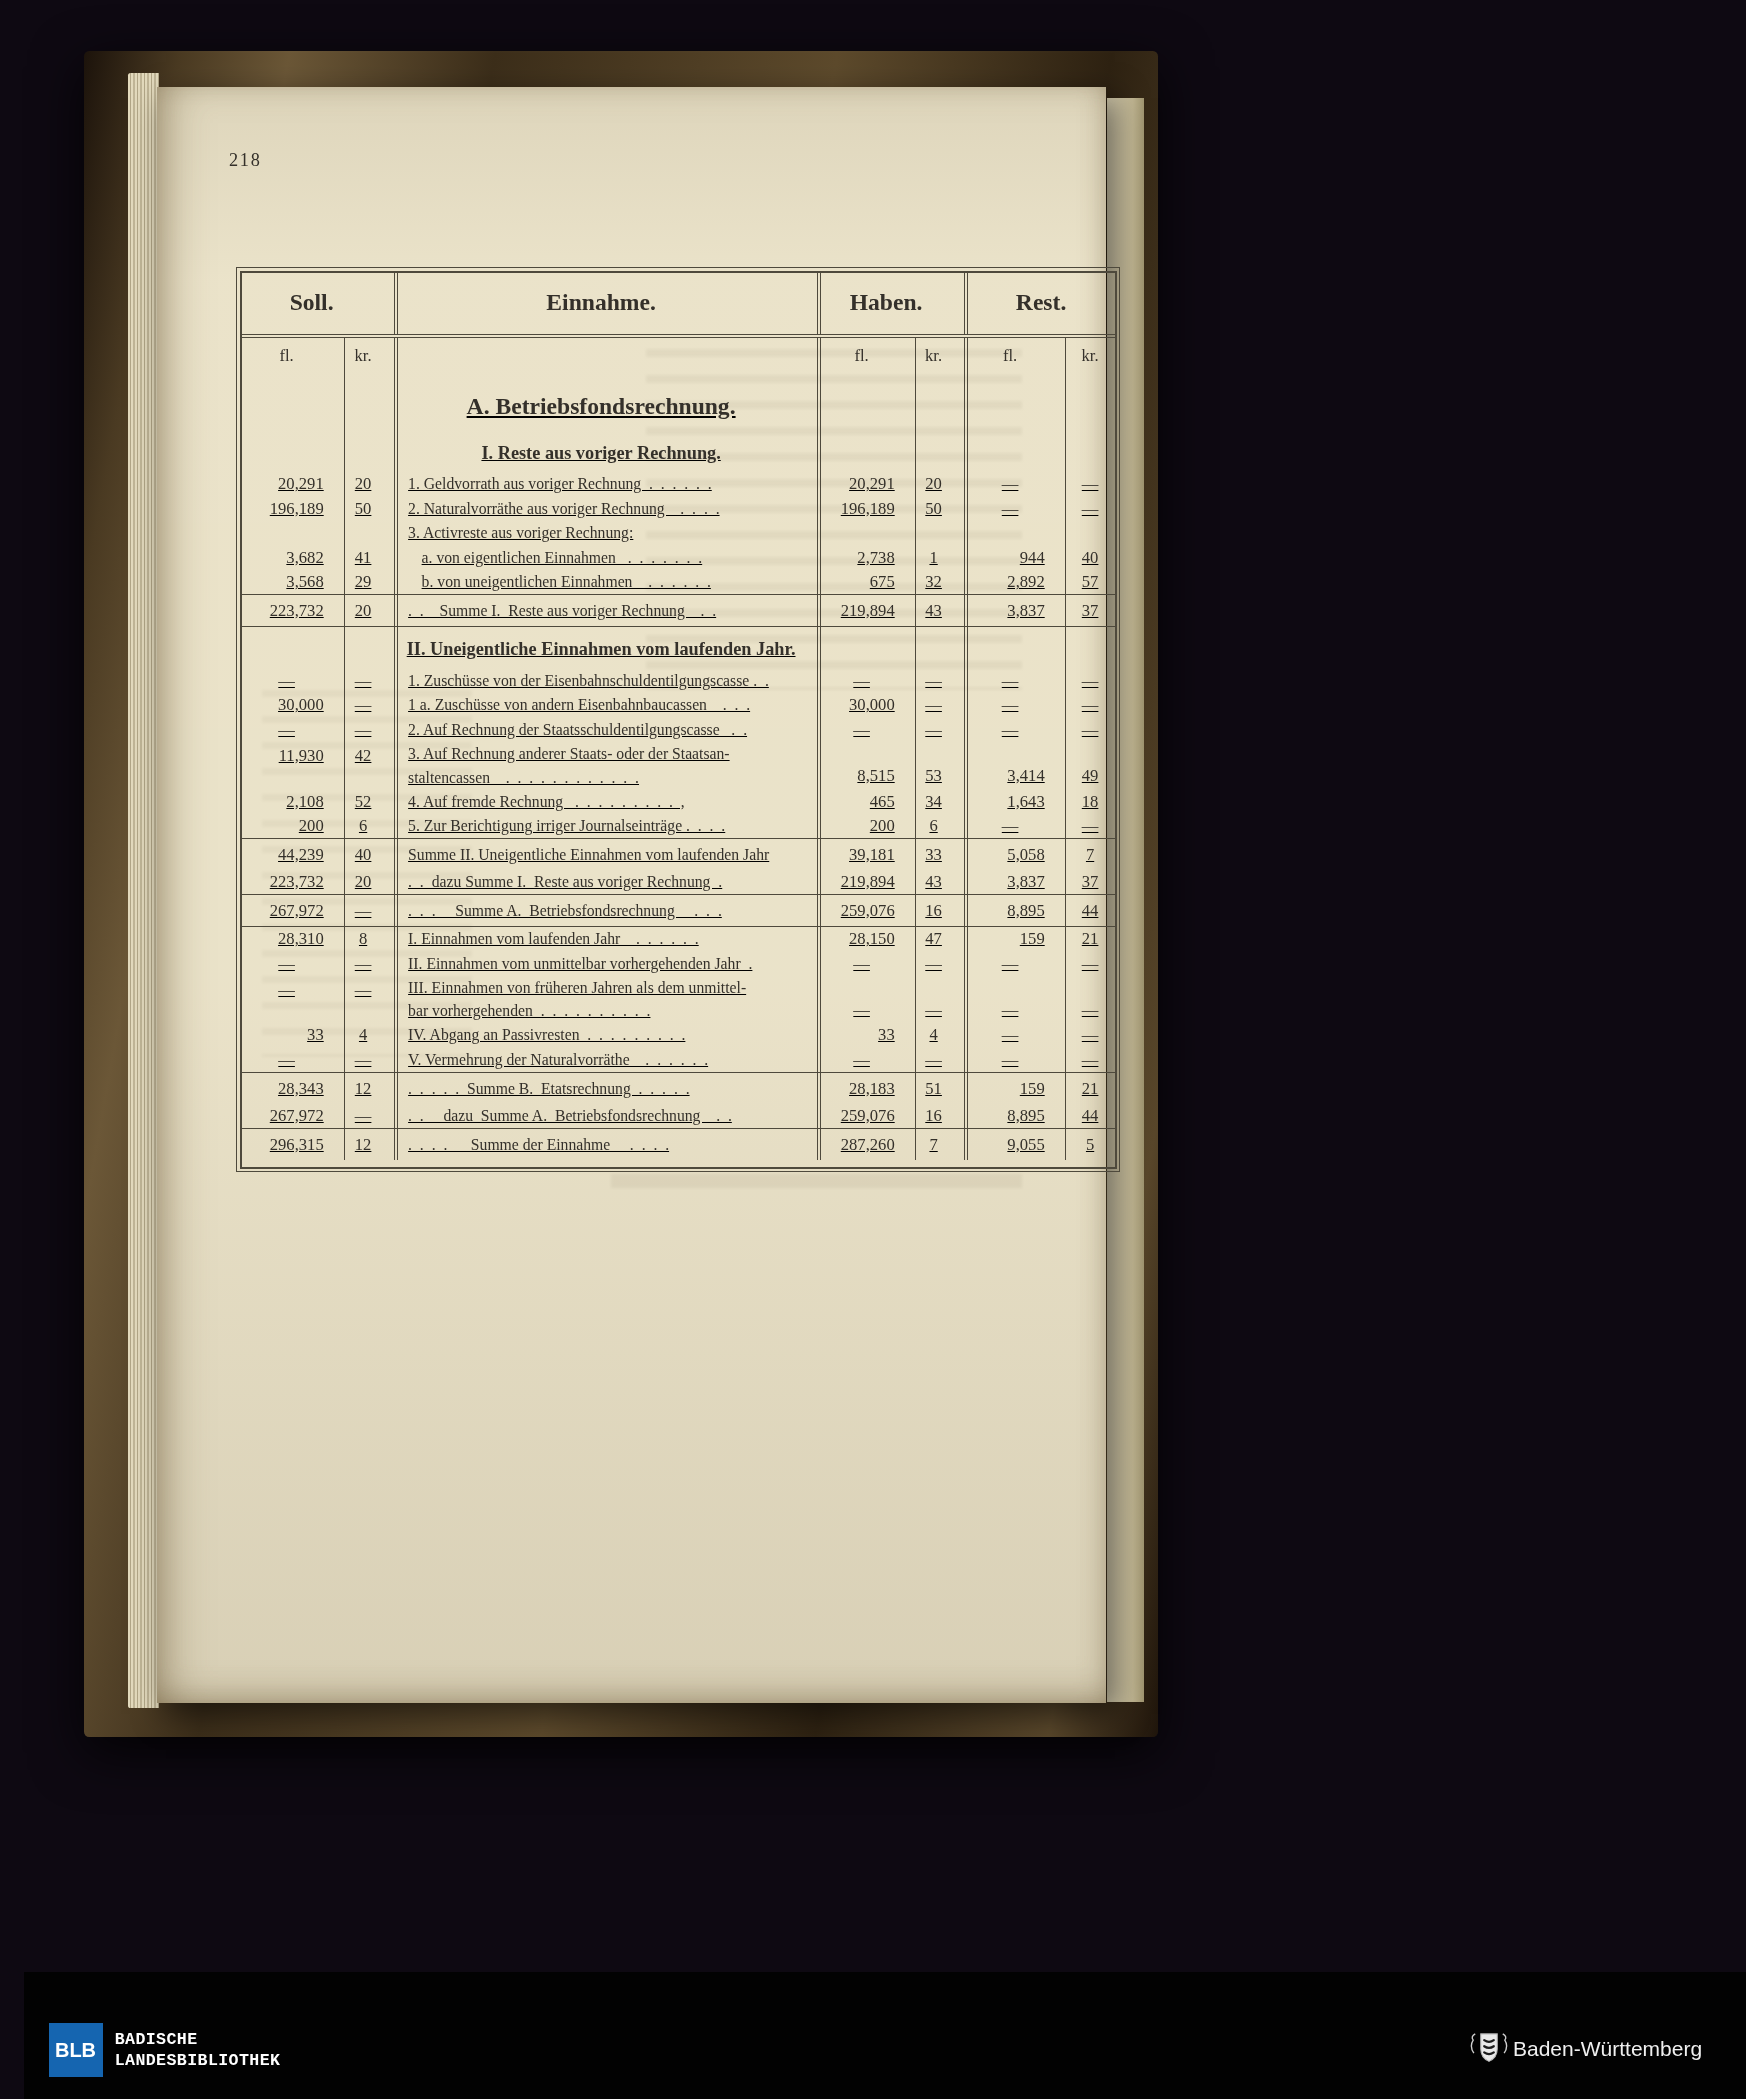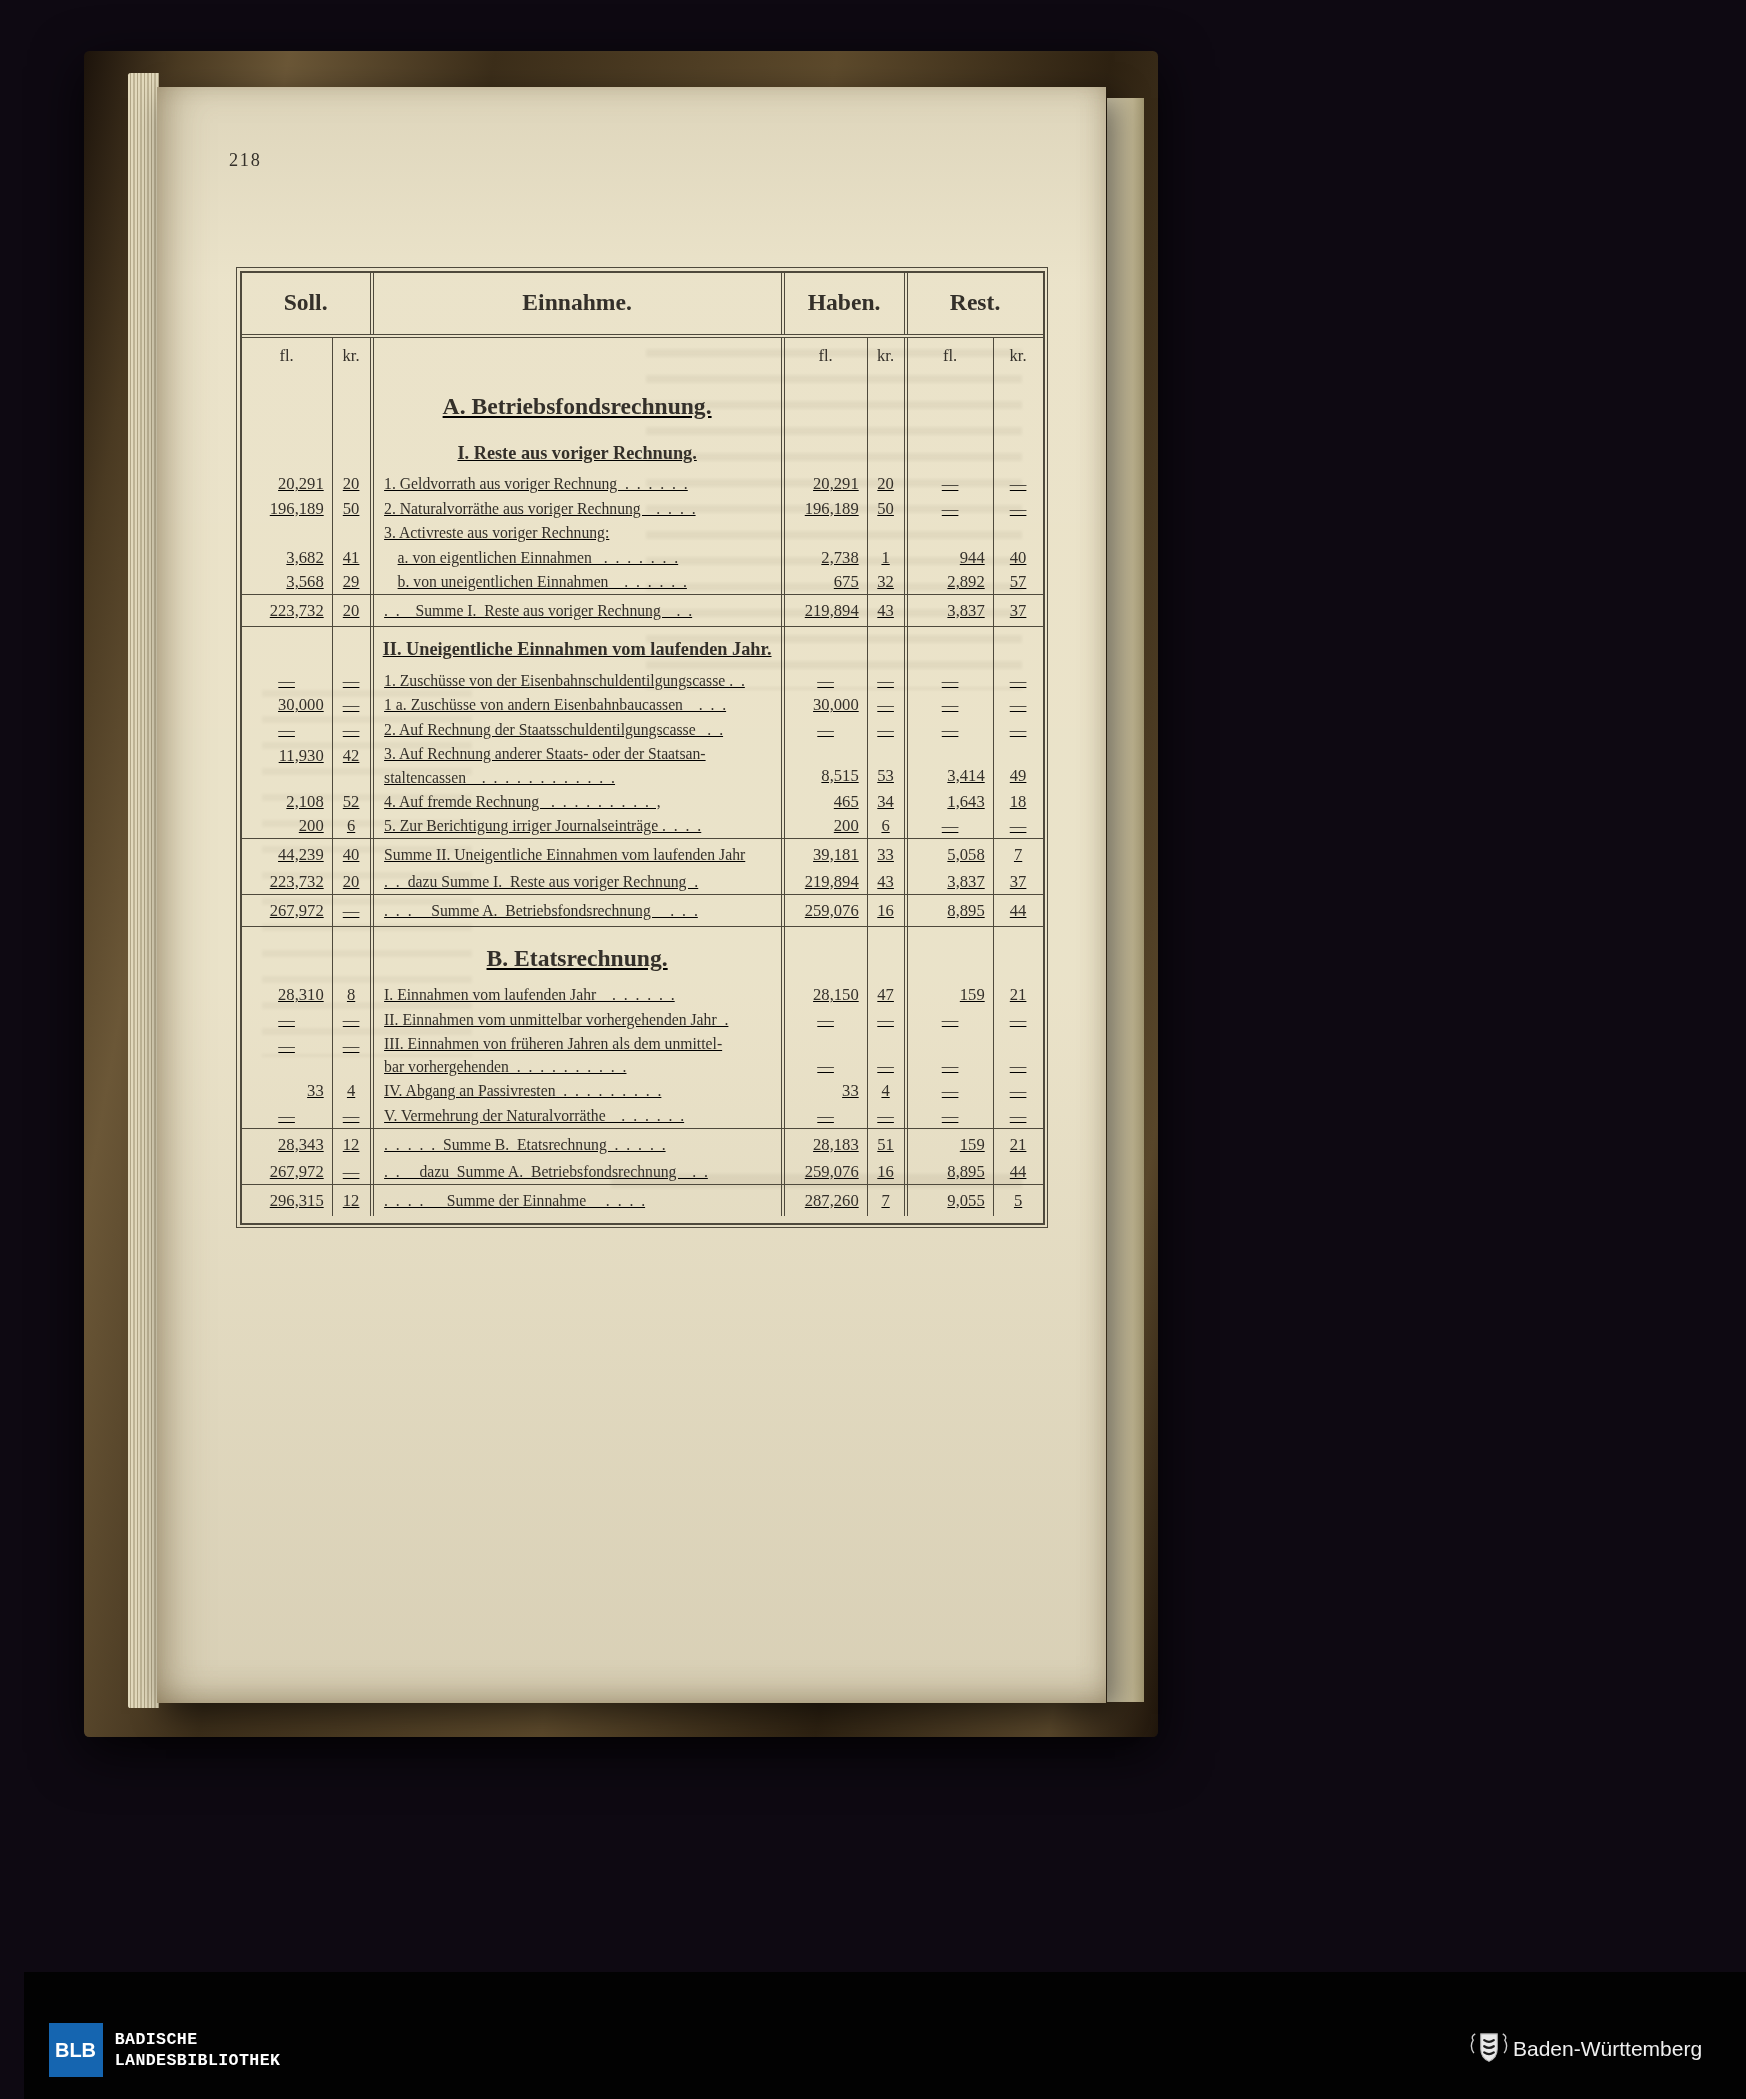--- a/index.html
+++ b/index.html
@@ -55,21 +55,21 @@
   .title .line1 { font-size:20px; font-weight:bold; white-space:nowrap; }
   .title .line2 { font-size:20px; font-weight:bold; margin-top:13px; }
 
   
   .tbl-outer {
     position:absolute; left:79px; top:180px;
     border:1.7px solid var(--rule,#4e493c); padding:2.6px;
   }
   .tbl-inner { border:2.6px solid var(--rule,#4e493c); }
 
-  .grid { display:grid; grid-template-columns:90px 38px 411px 86px 37px 89px 50px; }
+  .grid { display:grid; grid-template-columns:90px 38px 411px 86px 37px 89px 50px;gap:12px; }
   .cell {
     display:flex; align-items:center; min-height:24.5px; box-sizing:border-box;
     color:var(--ink,#34302a); font-size:16.6px; line-height:23.6px;
   }
   .c2,.c5,.c7 { border-left:1.7px solid var(--rule,#4e493c); }
   .c3,.c4,.c6 { border-left:4.4px double var(--rule,#4e493c); }
 
   .thead { border-bottom:4.4px double var(--rule,#4e493c); }
   .thead .cell { justify-content:center; font-weight:bold; font-size:23.6px; min-height:61px; }
   .span-soll    { grid-column:1/3; }
@@ -345,31 +345,20 @@
           <div class="trow grid data rule-above rule-below sum">
             <div class="cell c1 fl">267,972</div>
             <div class="cell c2 kr dash">—</div>
             <div class="cell c3 label label-cell">
               <div>.  .  .     Summe A.  Betriebsfondsrechnung     .  .  .</div>
             </div>
             <div class="cell c4 fl">259,076</div>
             <div class="cell c5 kr">16</div>
             <div class="cell c6 fl">8,895</div>
             <div class="cell c7 kr">44</div>
-          </div>
-          <div class="trow grid heading">
-            <div class="cell c1 fl"></div>
-            <div class="cell c2 kr"></div>
-            <div class="cell c3 label label-cell">
-              <div>B. Etatsrechnung.</div>
-            </div>
-            <div class="cell c4 fl"></div>
-            <div class="cell c5 kr"></div>
-            <div class="cell c6 fl"></div>
-            <div class="cell c7 kr"></div>
           </div>
           <div class="trow grid data">
             <div class="cell c1 fl">28,310</div>
             <div class="cell c2 kr">8</div>
             <div class="cell c3 label label-cell">
               <div>I. Einnahmen vom laufenden Jahr    .  .  .  .  .  .</div>
             </div>
             <div class="cell c4 fl">28,150</div>
             <div class="cell c5 kr">47</div>
             <div class="cell c6 fl">159</div>

